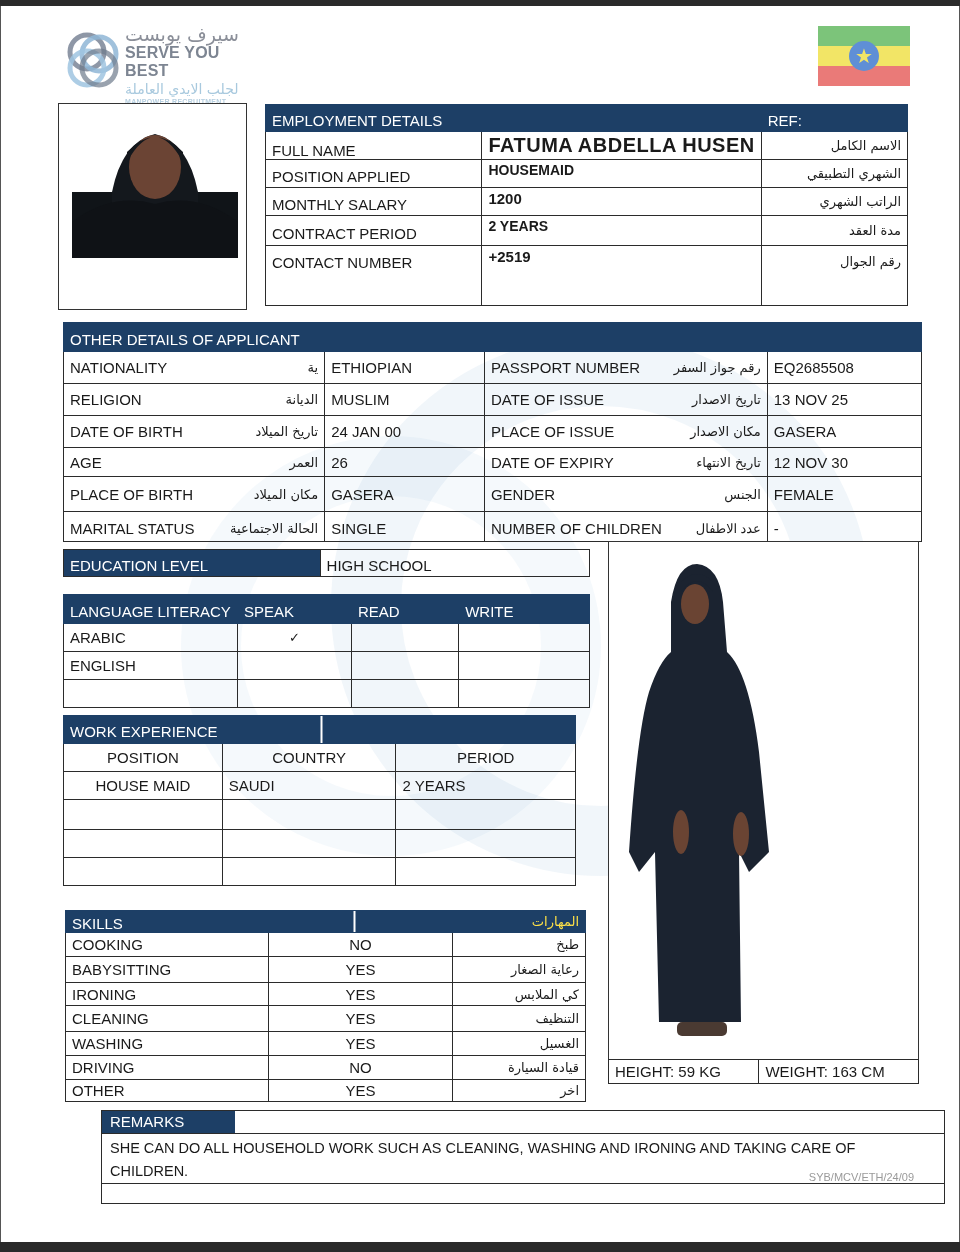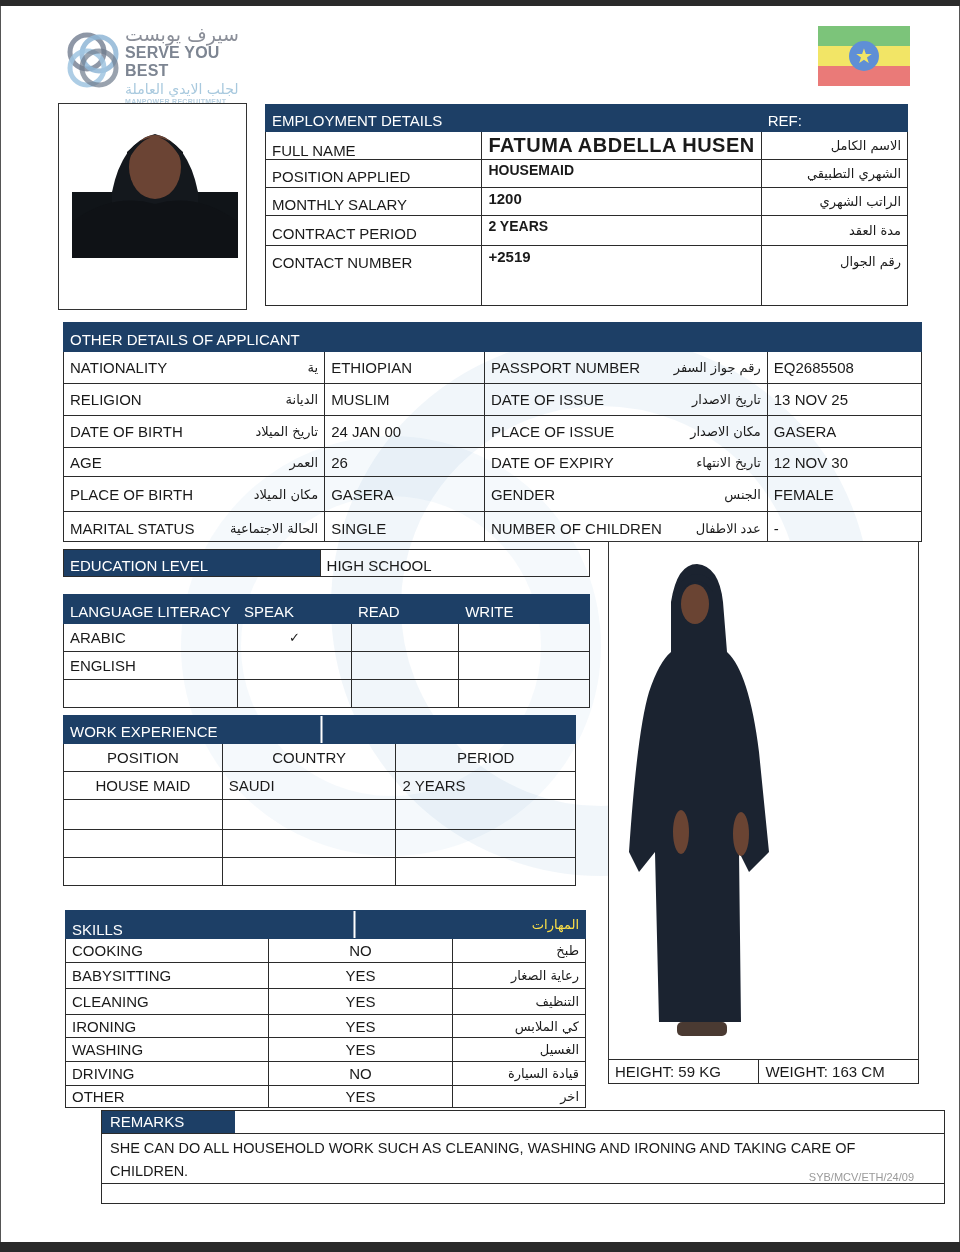--- a/index.html
+++ b/index.html
@@ -260,42 +260,42 @@
     </table>
 
   <table style="left:64px; top:904px; width:521px;">
     <colgroup>
         <col style="width:203px">
         <col style="width:185px">
         <col style="width:133px">
       </colgroup>
     <tbody>
         <tr class="hdr" style="height:22px;">
-      <td colspan="2" style="padding-top:10px; background:linear-gradient(to right, #1d3f66 0, #1d3f66 287px, #fff 287px, #fff 289px, #1d3f66 289px);margin-top:12px;">SKILLS</td>
+      <td colspan="2" style="padding-top:4px; background:linear-gradient(to right, #1d3f66 0, #1d3f66 287px, #fff 287px, #fff 289px, #1d3f66 289px);margin-top:12px;">SKILLS</td>
       <td class="ar" style="color:#fde047;">المهارات</td>
     </tr>
     <tr style="height:24px;">
       <td>COOKING</td>
       <td class="center">NO</td>
       <td class="ar">طبخ</td>
     </tr>
     <tr style="height:26px;">
       <td>BABYSITTING</td>
       <td class="center">YES</td>
       <td class="ar">رعاية الصغار</td>
     </tr>
+    <tr style="height:23px;">
+      <td>IRONING</td>
+      <td class="center">YES</td>
+      <td class="ar">كي الملابس</td>
+    </tr>
     <tr style="height:26px;">
       <td>CLEANING</td>
       <td class="center">YES</td>
       <td class="ar">التنظيف</td>
-    </tr>
-    <tr style="height:23px;">
-      <td>IRONING</td>
-      <td class="center">YES</td>
-      <td class="ar">كي الملابس</td>
     </tr>
     <tr style="height:24px;">
       <td>WASHING</td>
       <td class="center">YES</td>
       <td class="ar">الغسيل</td>
     </tr>
     <tr style="height:24px;">
       <td>DRIVING</td>
       <td class="center">NO</td>
       <td class="ar">قيادة السيارة</td>

